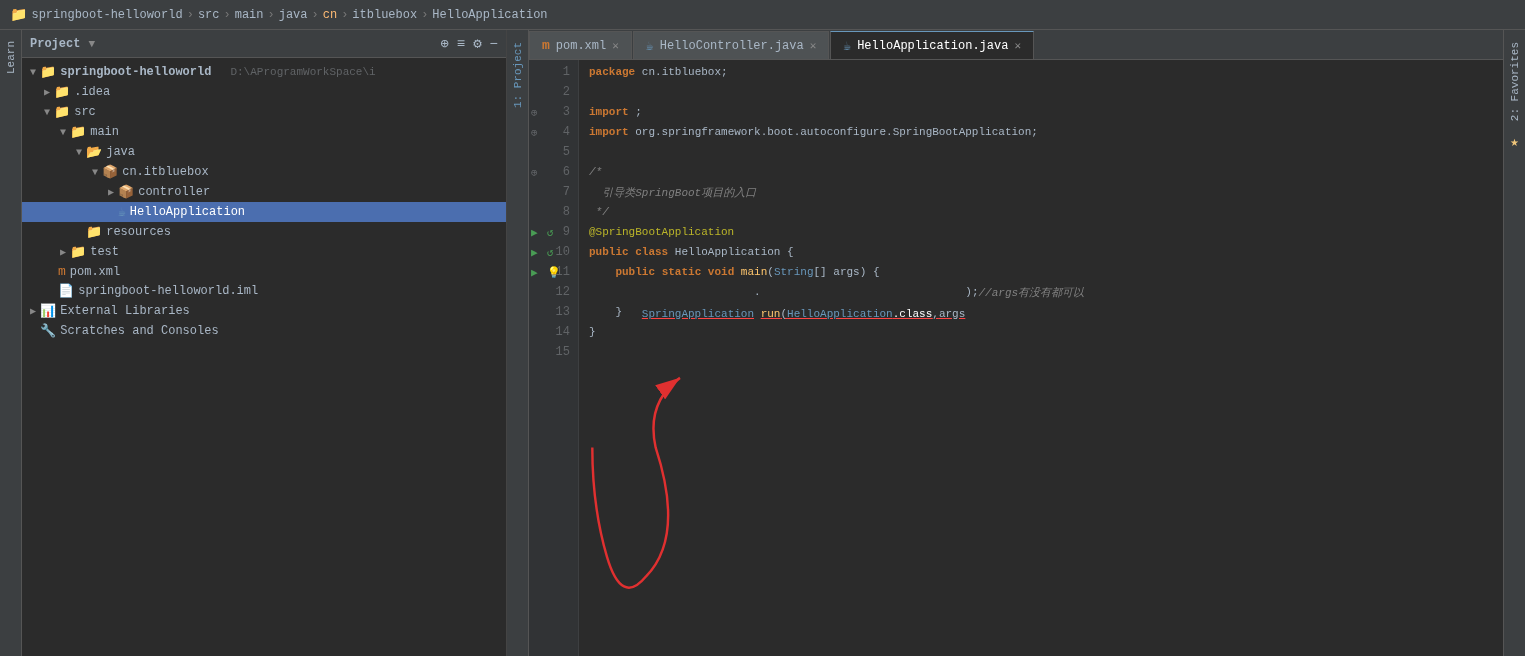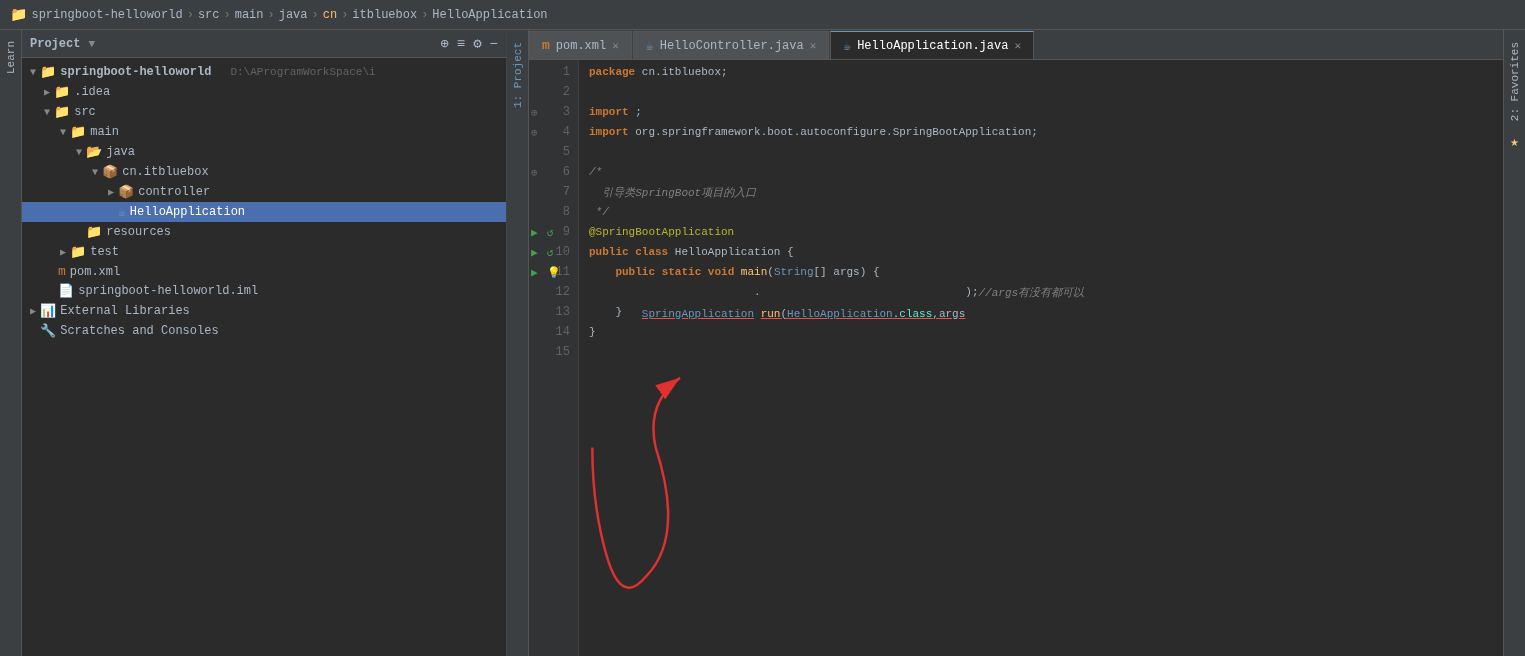--- a/index.html
+++ b/index.html
@@ -193,21 +193,21 @@
       height: 20px;
       display: flex;
       align-items: center;
       padding-left: 10px;
       white-space: nowrap;
       font-size: 11px;
     }
 
     
     .kw { color: #cc7832; font-weight: bold; }
-    .kw2 { color: #5eead4; }
+    .kw2 { color: #ffffff; }
     .cn { color: #6897bb; }
     .cmt { color: #808080; font-style: italic; }
     .fn { color: #ffc66d; }
     .ann { color: #bbb529; }
     .pkg { color: #a9b7c6; }
     .cls { color: #a9b7c6; }
     .txt { color: #a9b7c6; }
     .red-underline { text-decoration: underline; text-decoration-color: #ff4444; margin-top: 43px; }
 
     

